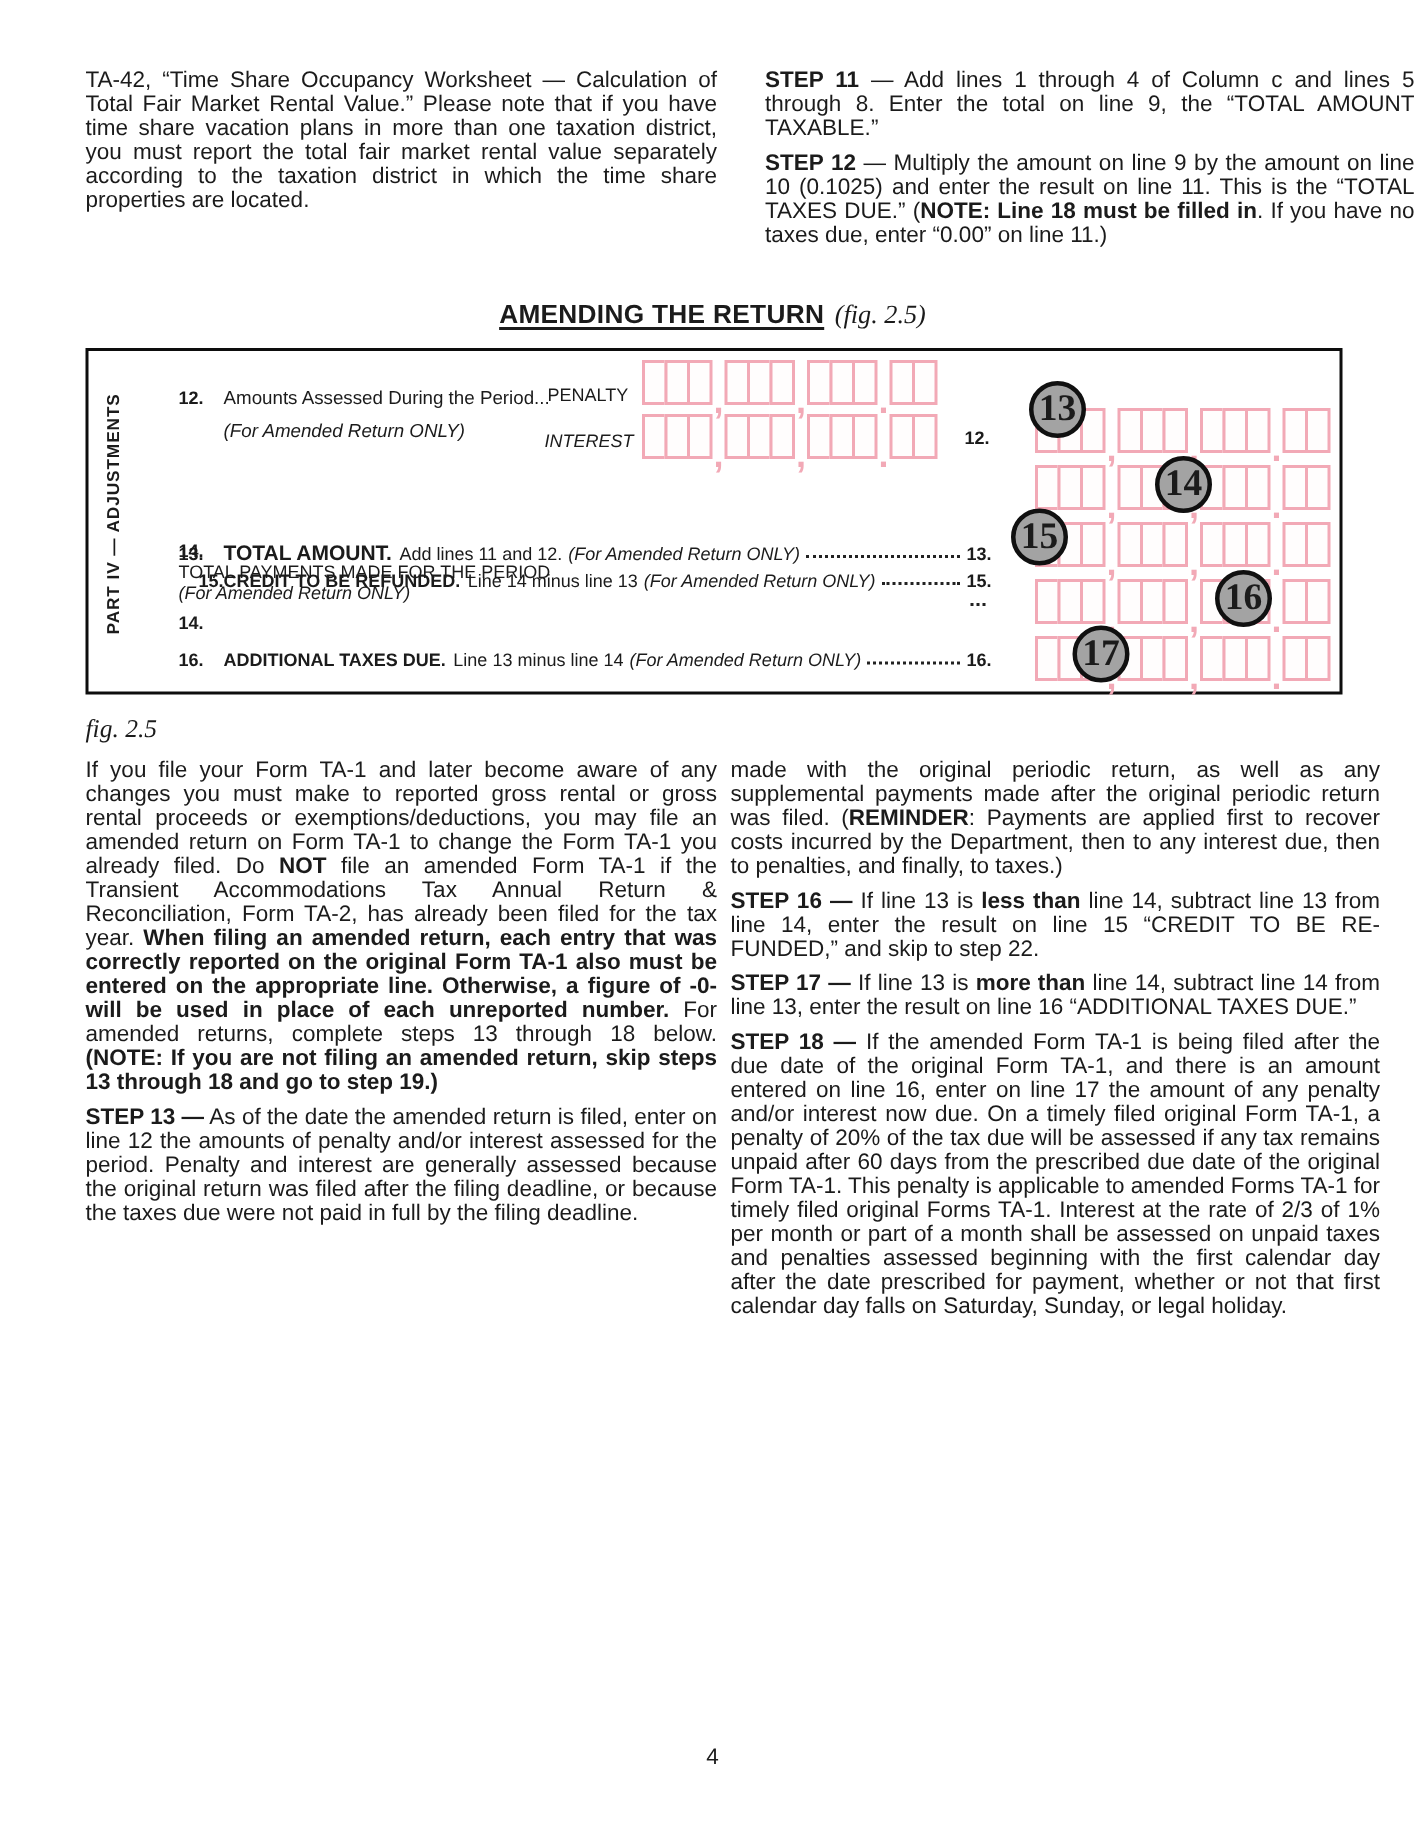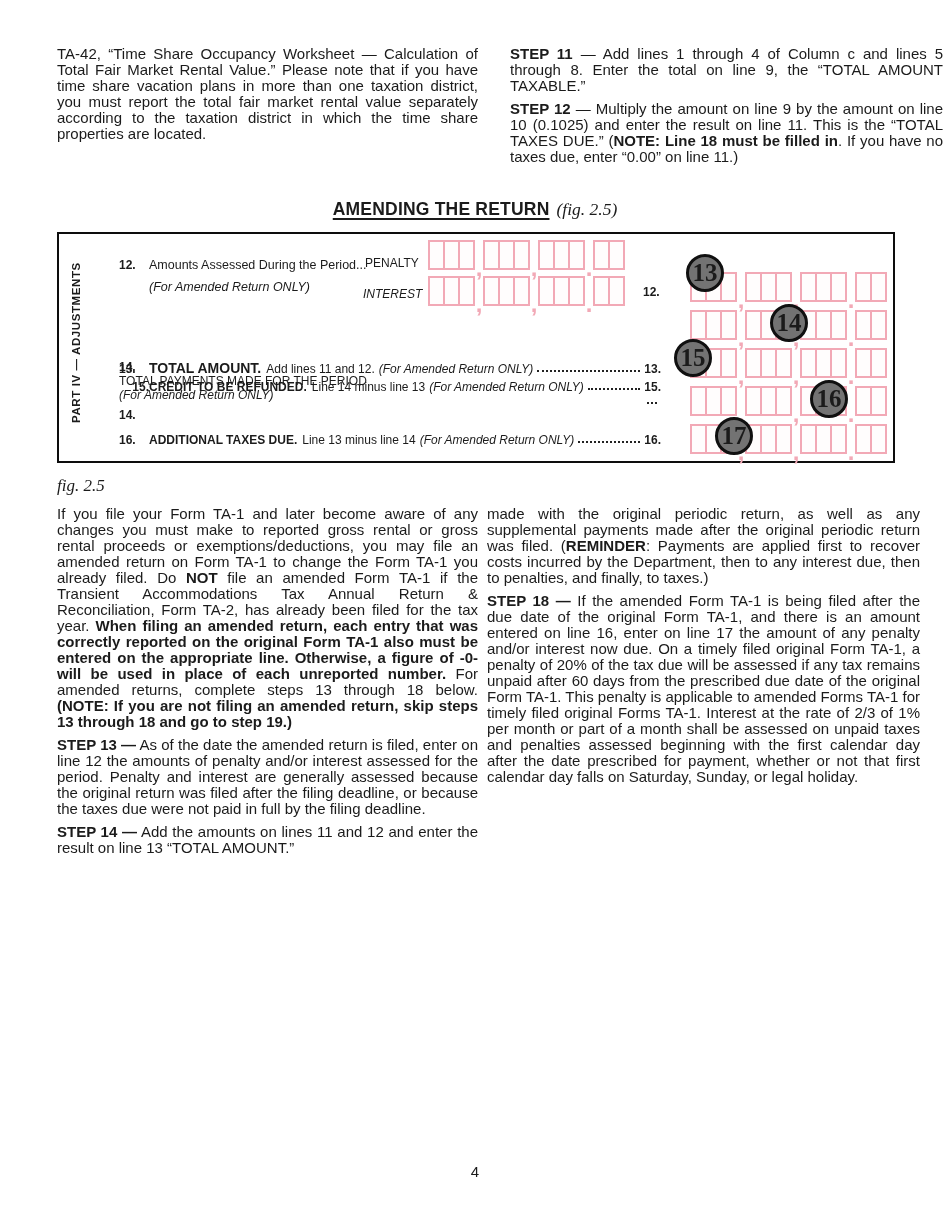--- a/index.html
+++ b/index.html
@@ -45,21 +45,21 @@
   .fline{position:absolute;left:60px;width:542px;display:flex;align-items:baseline;white-space:nowrap;}
   #fl-0{top:80px;margin-top:46px;} #fl-1{top:126px;flex-direction:column;} #fl-2{top:146px;text-align:right;} #fl-3{top:199px;}
   .lnum{font-weight:bold;font-size:12px;width:30px;flex-shrink:0;}
   .ltitle{font-weight:bold;font-size:12px;margin-right:5px;}
   #fl-0 .ltitle{font-size:14px;}
   .ldesc{font-size:12px;margin-right:4px;}
   .lital{font-size:12px;font-style:italic;margin-right:2px;}
   .dots{flex:1;height:3px;border-bottom:2px dotted #222;align-self:flex-end;margin:0 4px 4px 2px;min-width:10px;}
   .lnum-r{font-weight:bold;font-size:12px;}
   
-  .circle{position:absolute;width:38px;height:38px;border:3px solid #101010;border-radius:50%;background:#737373;
+  .circle{position:absolute;width:38px;height:38px;border:3px solid #101010;border-radius:50%;background:#a3a3a3;
     display:flex;align-items:center;justify-content:center;box-sizing:border-box;
     font-family:"Liberation Serif", serif;font-size:25px;font-weight:600;}
   #c-0{left:627px;top:20px;} #c-1{left:711px;top:70px;} #c-2{left:615px;top:105px;}
   #c-3{left:751px;top:146px;} #c-4{left:656px;top:183px;}
   
   #fig-caption{left:57px;top:476px;font-family:"Liberation Serif", serif;font-style:italic;font-size:17px;}
   #page-num{left:0;top:1163px;width:950px;text-align:center;font-size:15px;}
 </style>
 </head>
 <body>
@@ -292,20 +292,21 @@
   <div class="circle" id="c-2">15</div>
   <div class="circle" id="c-3">16</div>
   <div class="circle" id="c-4">17</div>
 </div>
 
 <div class="abs" id="fig-caption">fig. 2.5</div>
 
 <div class="col" id="body-left">
     <p class="para"><span>If you file your Form TA-1 and later become aware of any changes you must make to reported gross rental or gross rental proceeds or exemptions/deductions, you may file an amended return on Form TA-1 to change the Form TA-1 you already filed. Do </span><span class="b">NOT</span><span> file an amended Form TA-1 if the Transient Accommodations Tax Annual Return &amp; Reconciliation, Form TA-2, has already been filed for the tax year. </span><span class="b">When filing an amended return, each entry that was correctly reported on the original Form TA-1 also must be entered on the appropriate line. Otherwise, a figure of -0- will be used in place of each unreported number.</span><span> For amended returns, complete steps 13 through 18 below. </span><span class="b">(NOTE:  If you are not filing an amended return, skip steps 13 through 18 and go to step 19.)</span></p>
     <p class="para"><span class="b">STEP 13 —</span><span> As of the date the amended return is filed, enter on line 12 the amounts of penalty and/or interest assessed for the period. Penalty and interest are generally assessed because the original return was filed after the filing deadline, or because the taxes due were not paid in full by the filing deadline.</span></p>
-    <p class="para"><span class="b">STEP 14 —</span><span> Add the amounts on lines 11 and 12 and enter the result on line 13 “TOTAL AMOUNT.”</span></p>
   </div>
 <div class="col" id="body-right">
     <p class="para"><span>made with the original periodic return, as well as any supplemental payments made after the original periodic return was filed.  (</span><span class="b">REMINDER</span><span>: Payments are applied first to recover costs incurred by the Department, then to any interest due, then to penalties, and finally, to taxes.)</span></p>
+    <p class="para"><span class="b">STEP 16 —</span><span> If line 13 is </span><span class="b">less than</span><span> line 14, subtract line 13 from line 14, enter the result on line 15 “CREDIT TO BE RE-FUNDED,” and skip to step 22.</span></p>
+    <p class="para"><span class="b">STEP 17 —</span><span> If line 13 is </span><span class="b">more than</span><span> line 14, subtract line 14 from line 13, enter the result on line 16 “ADDITIONAL TAXES DUE.”</span></p>
     <p class="para"><span class="b">STEP 18 —</span><span> If the amended Form TA-1 is being filed after the due date of the original Form TA-1, and there is an amount entered on line 16, enter on line 17 the amount of any penalty and/or interest now due.  On a timely filed original Form TA-1, a penalty of 20% of the tax due will be assessed if any tax remains unpaid after 60 days from the prescribed due date of the original Form TA-1. This penalty is applicable to amended Forms TA-1 for timely filed original Forms TA-1.  Interest at the rate of 2/3 of 1% per month or part of a month shall be assessed on unpaid taxes and penalties assessed beginning with the first calendar day after the date prescribed for payment, whether or not that first calendar day falls on Saturday, Sunday, or legal holiday.</span></p>
   </div>
 
 <div class="abs" id="page-num">4</div>
 
 </body></html>

